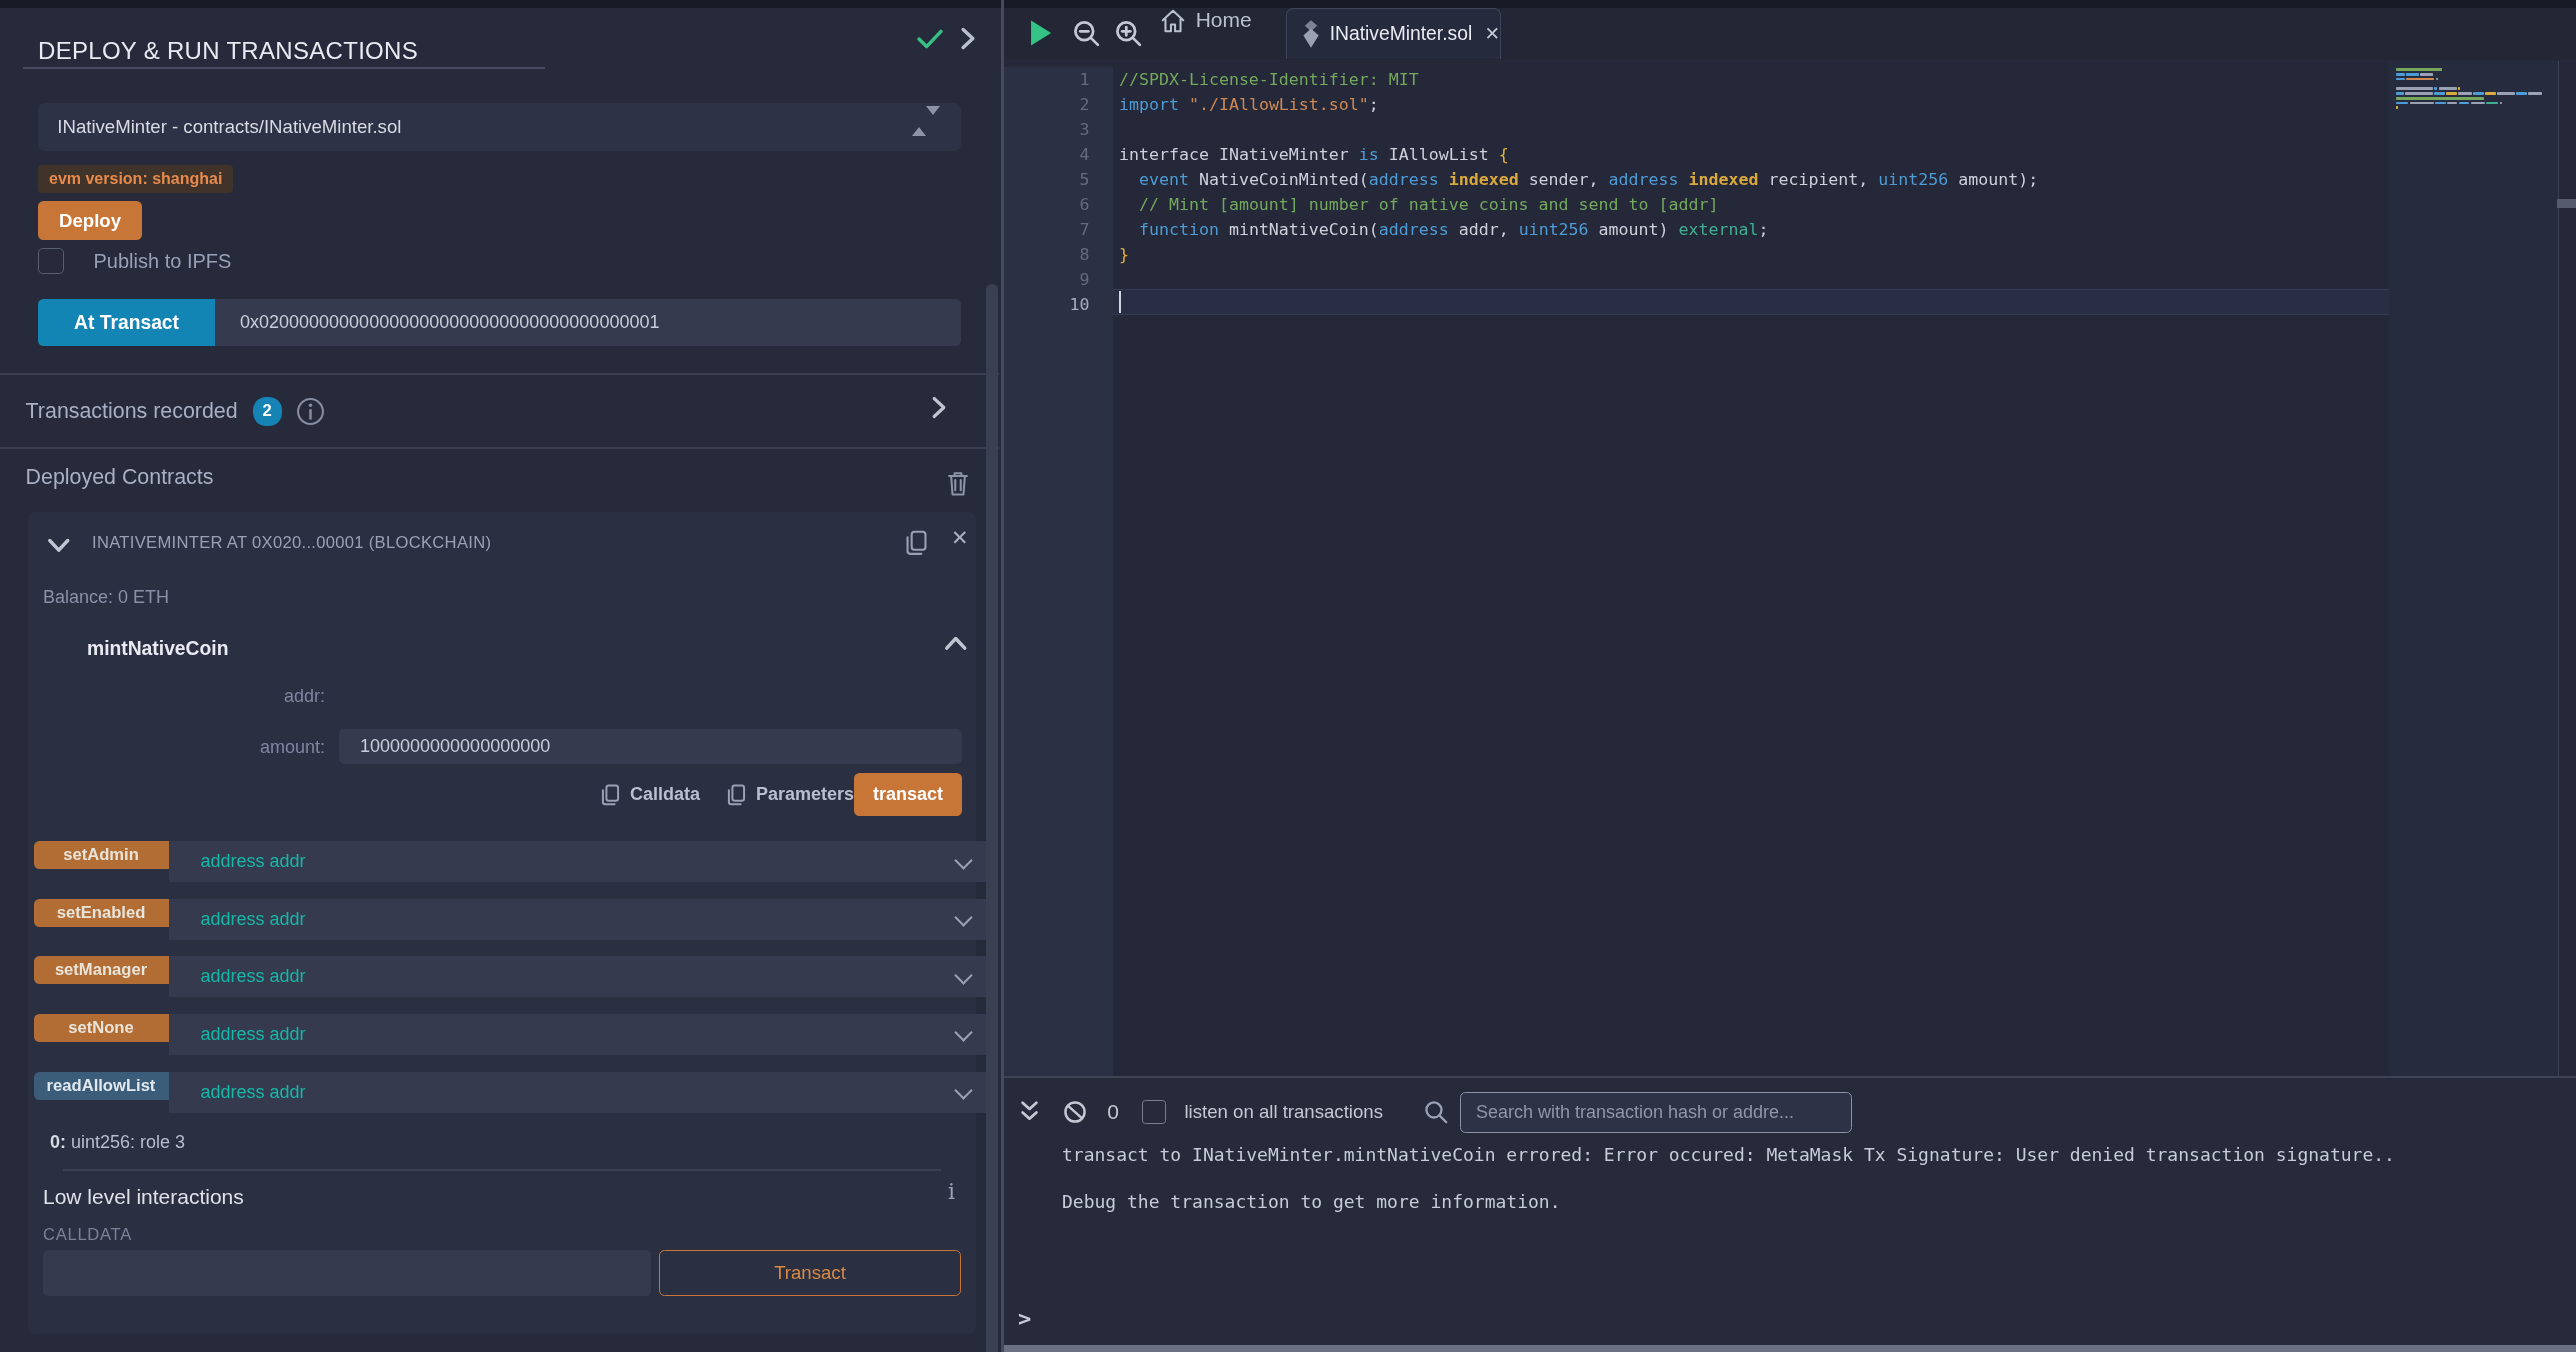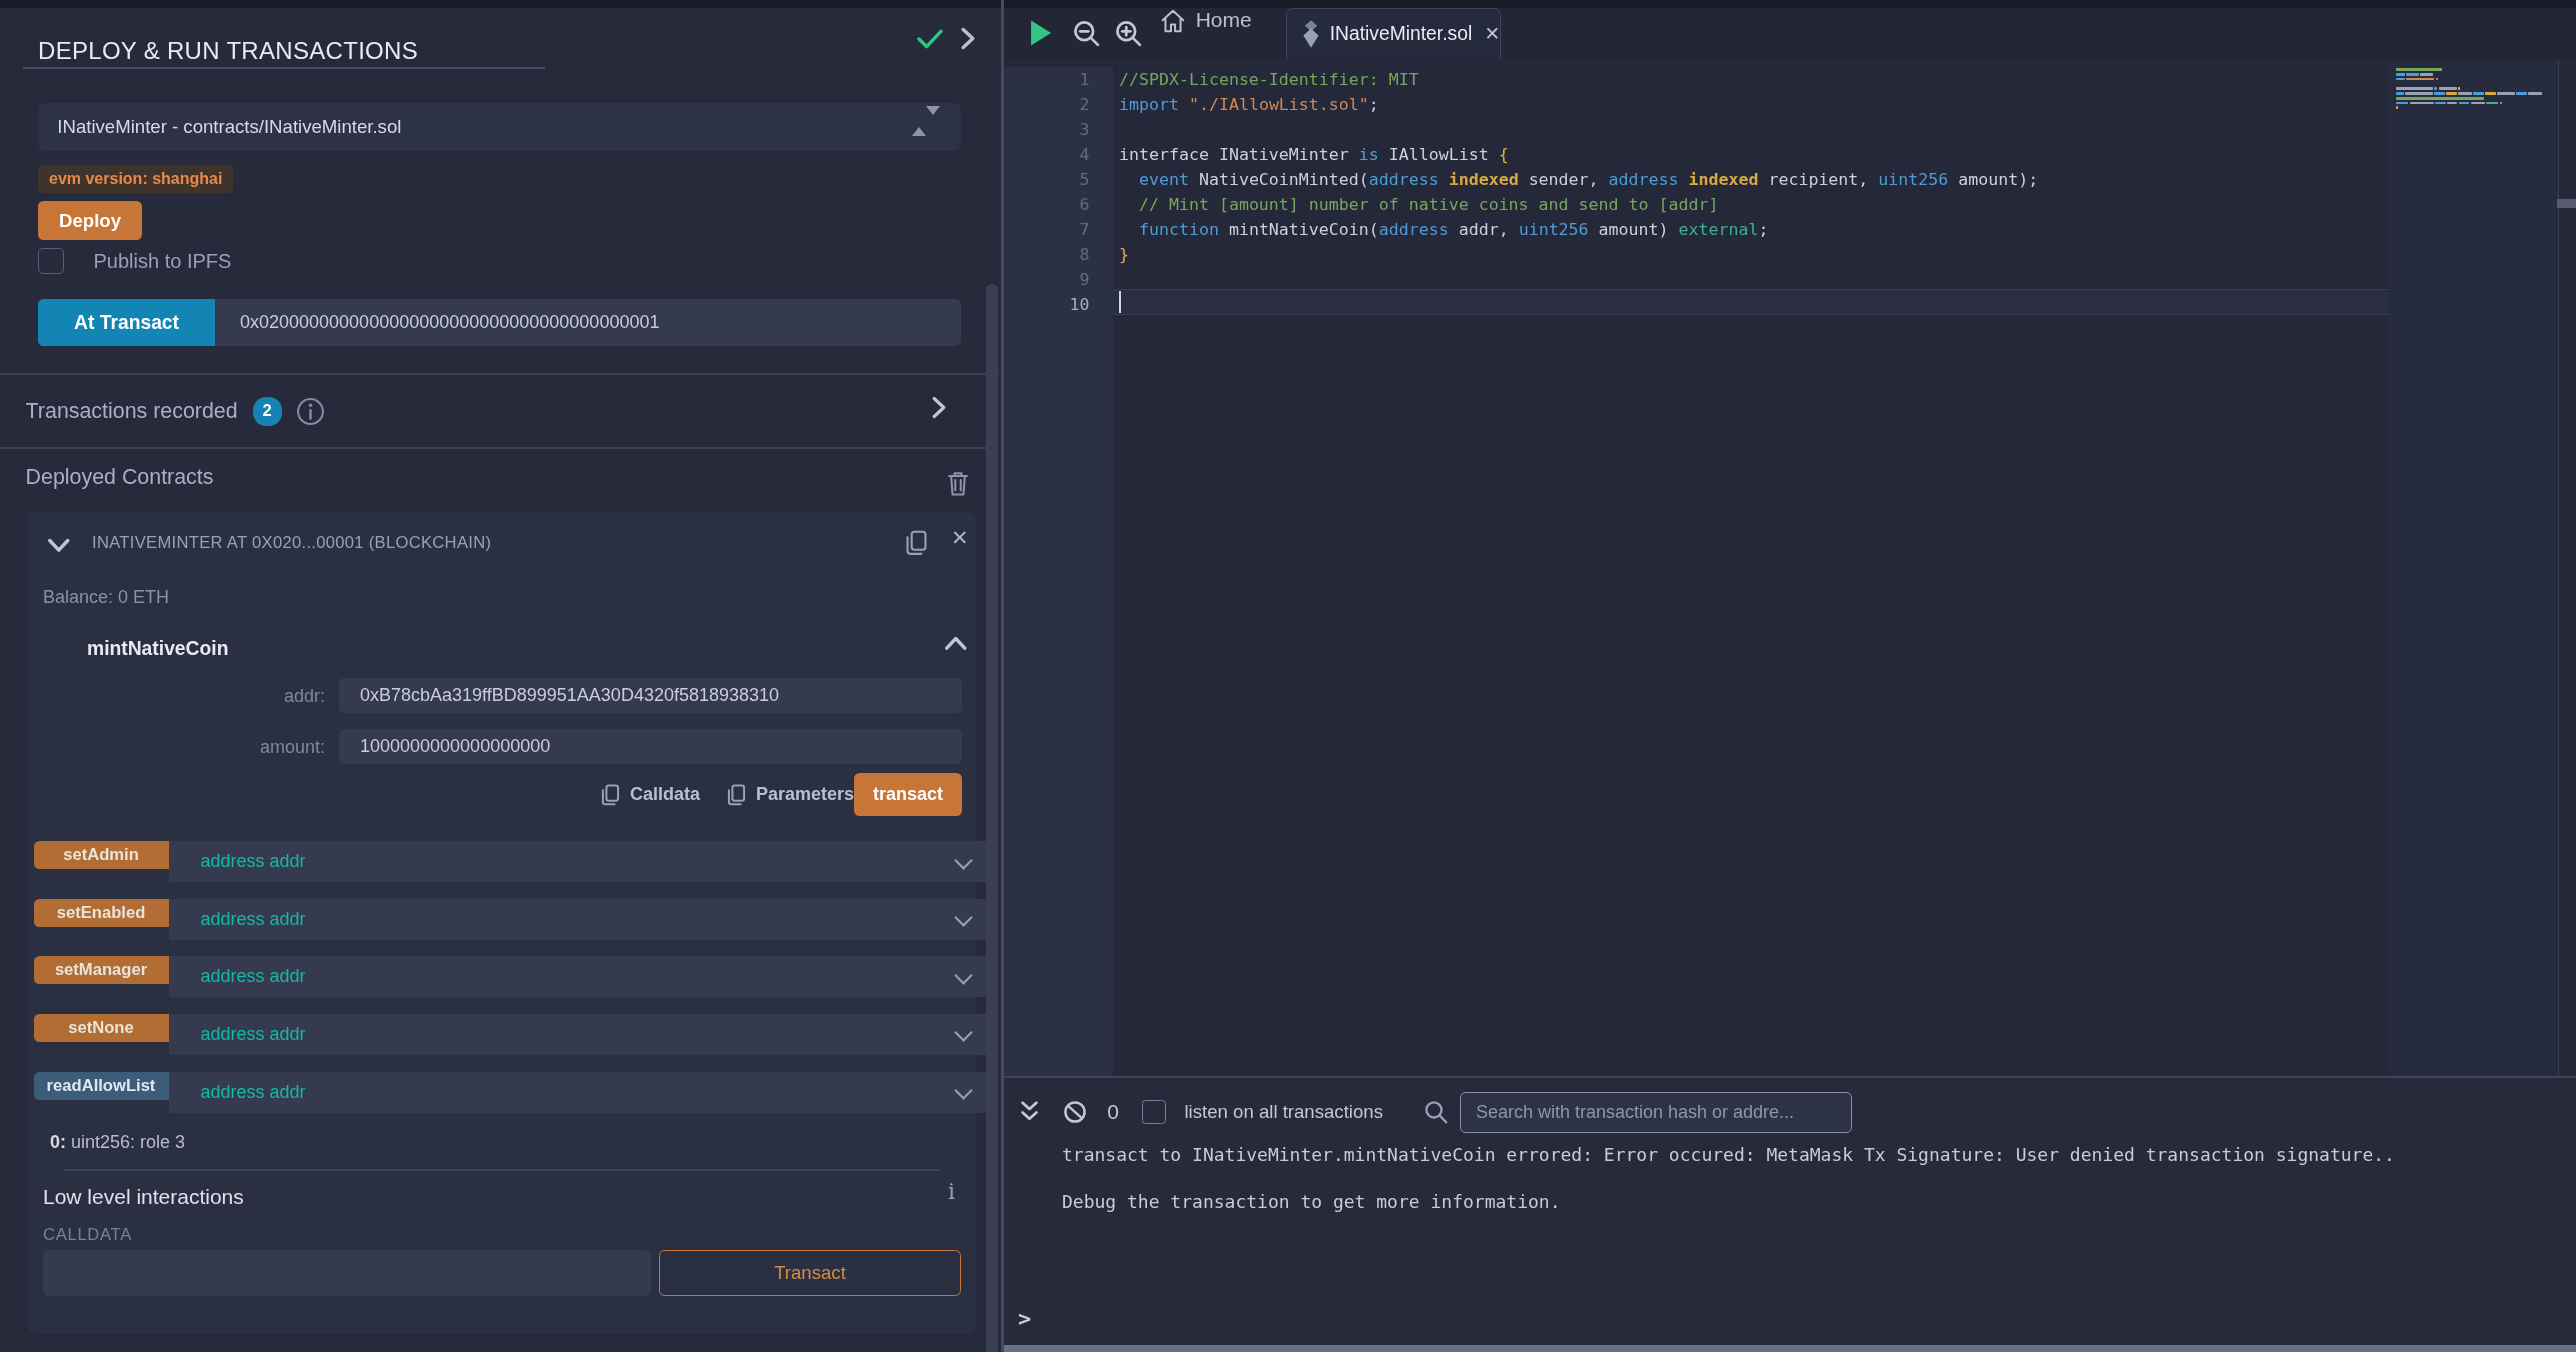--- a/index.html
+++ b/index.html
@@ -247,23 +247,20 @@
       <div class="balance">Balance: 0 ETH</div>
 
       <div class="fn-name">mintNativeCoin</div>
       <span class="fn-collapse">
         <svg width="23.5" height="16.6" viewBox="0 0 34 24">
             <polyline points="4,19 17,5 30,19" fill="none" stroke="#c0c5d2" stroke-width="5" stroke-linecap="round" stroke-linejoin="round"></polyline>
           </svg>
       </span>
 
       <div class="field-label f-addr-l">addr:</div>
-      <div class="field-input f-addr-i">
-        <span>0xB78cbAa319ffBD899951AA30D4320f5818938310</span>
-      </div>
       <div class="field-label f-amt-l">amount:</div>
       <div class="field-input f-amt-i">
         <span>1000000000000000000</span>
       </div>
 
       <div class="action-row">
         <span class="copy-sm cd-ic">
           <svg width="21" height="25" viewBox="0 0 36 42">
               <rect x="11" y="4" width="20" height="26" rx="4" fill="none" stroke="#9aa1b5" stroke-width="3.4"></rect>
               <path d="M25 36 h-16 a4 4 0 0 1 -4 -4 v-20" fill="none" stroke="#9aa1b5" stroke-width="3.4" stroke-linecap="round"></path>

